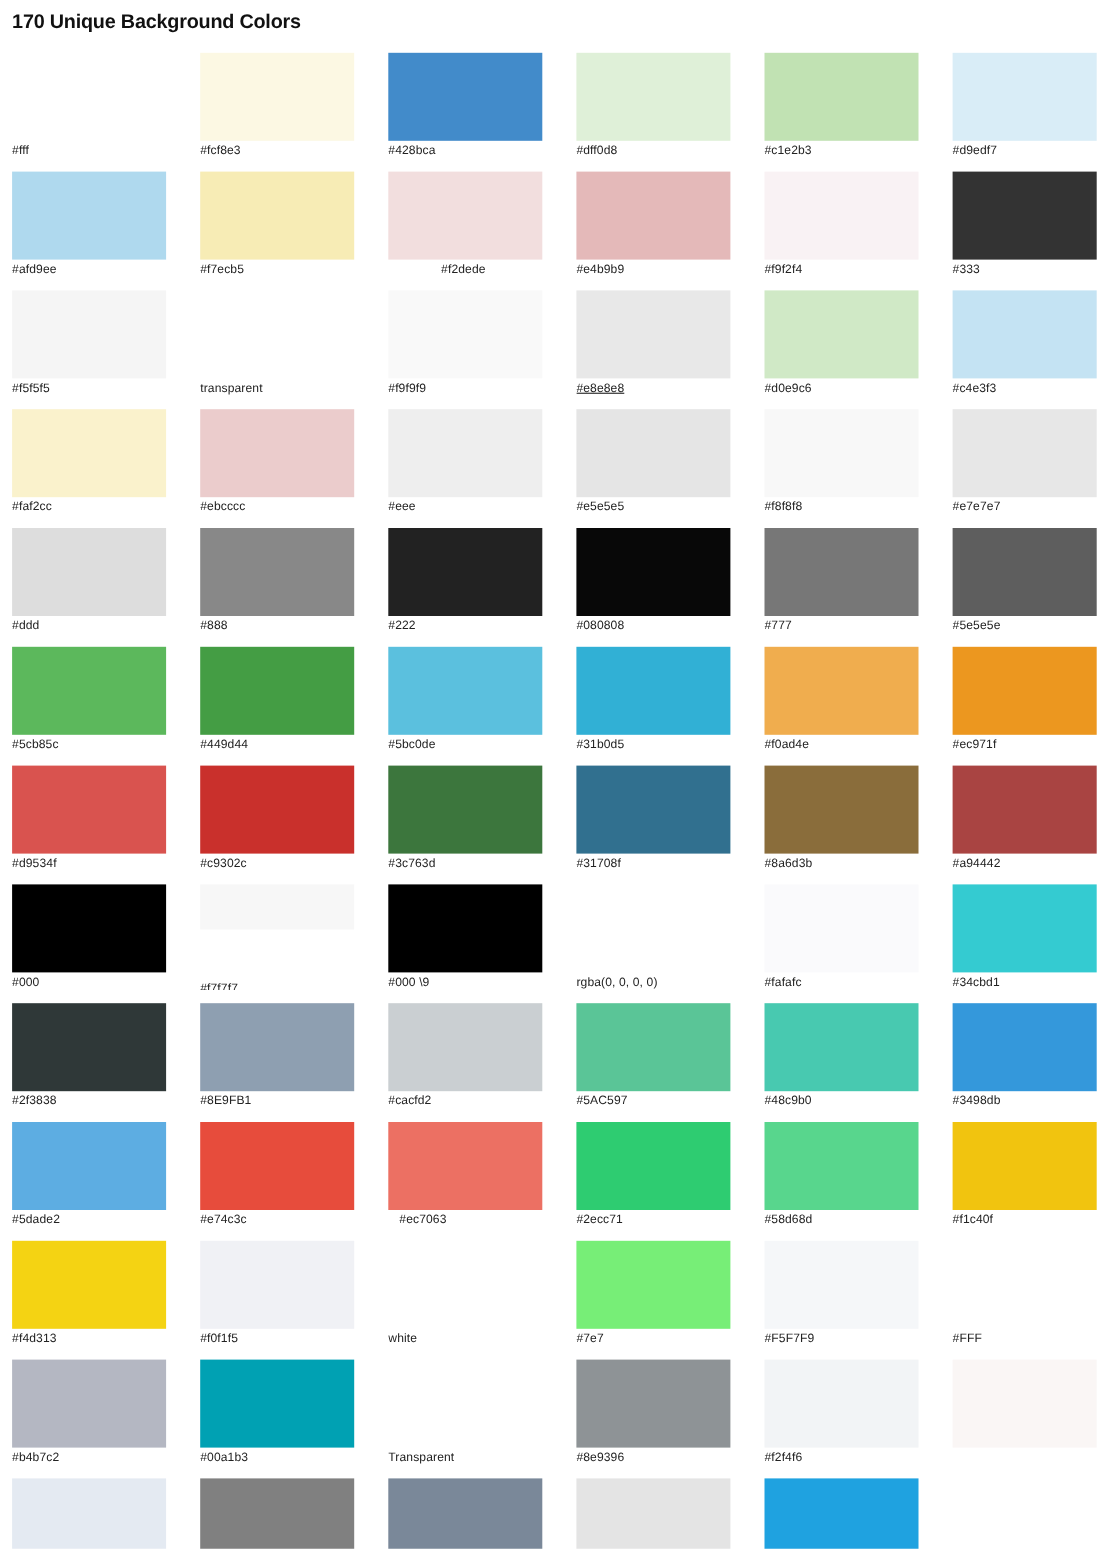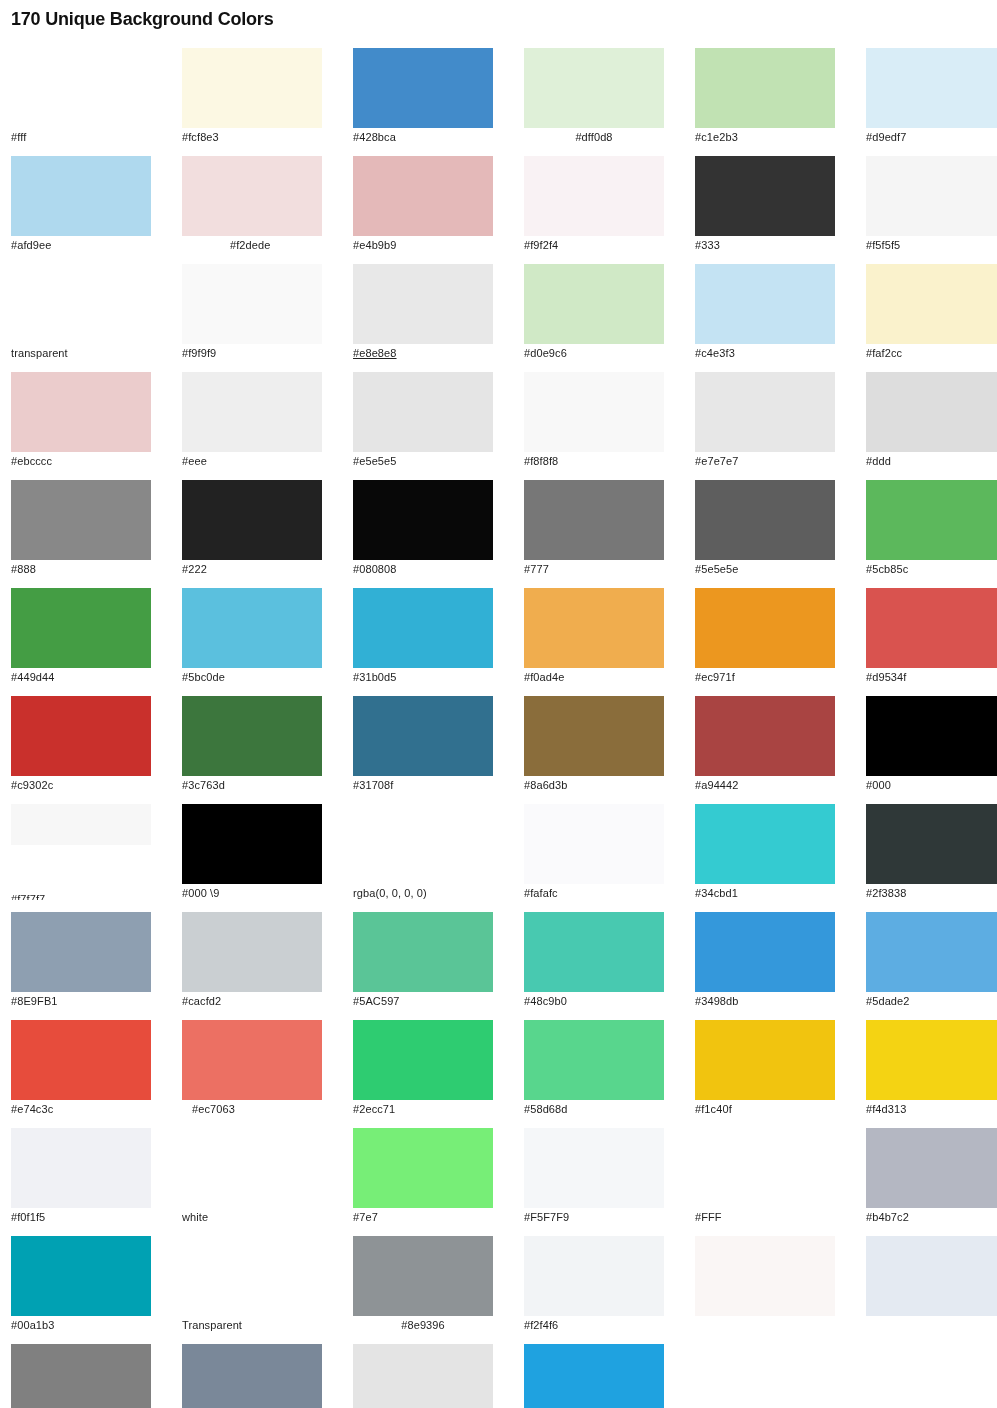--- a/index.html
+++ b/index.html
@@ -81,35 +81,39 @@
       <div class="swatch-cell">
         <div class="swatch-chip" style="background-color: rgb(252, 248, 227);"></div>
         <div class="swatch-label" style="color: rgb(34, 34, 34);">#fcf8e3</div>
       </div>
       <div class="swatch-cell">
         <div class="swatch-chip" style="background-color: rgb(66, 139, 202);"></div>
         <div class="swatch-label" style="color: rgb(34, 34, 34);">#428bca</div>
       </div>
       <div class="swatch-cell">
         <div class="swatch-chip" style="background-color: rgb(223, 240, 216);"></div>
-        <div class="swatch-label" style="color: rgb(34, 34, 34); text-align: center;">#dff0d8</div>
+        <div class="swatch-label" style="color: rgb(34, 34, 34);">#dff0d8</div>
       </div>
       <div class="swatch-cell">
         <div class="swatch-chip" style="background-color: rgb(193, 226, 179);"></div>
         <div class="swatch-label" style="color: rgb(34, 34, 34);">#c1e2b3</div>
       </div>
       <div class="swatch-cell">
         <div class="swatch-chip" style="background-color: rgb(217, 237, 247);"></div>
         <div class="swatch-label" style="color: rgb(34, 34, 34);">#d9edf7</div>
       </div>
       <div class="swatch-cell">
         <div class="swatch-chip" style="background-color: rgb(175, 217, 238);"></div>
         <div class="swatch-label" style="color: rgb(34, 34, 34);">#afd9ee</div>
       </div>
       <div class="swatch-cell">
+        <div class="swatch-chip" style="background-color: rgb(247, 236, 181);"></div>
+        <div class="swatch-label" style="color: rgb(34, 34, 34);">#f7ecb5</div>
+      </div>
+      <div class="swatch-cell">
         <div class="swatch-chip" style="background-color: rgb(242, 222, 222);"></div>
         <div class="swatch-label" style="color: rgb(34, 34, 34); margin-left: 48px;">#f2dede</div>
       </div>
       <div class="swatch-cell">
         <div class="swatch-chip" style="background-color: rgb(228, 185, 185);"></div>
         <div class="swatch-label" style="color: rgb(34, 34, 34);">#e4b9b9</div>
       </div>
       <div class="swatch-cell">
         <div class="swatch-chip" style="background-color: rgb(249, 242, 244);"></div>
         <div class="swatch-label" style="color: rgb(34, 34, 34);">#f9f2f4</div>
@@ -341,21 +345,21 @@
       <div class="swatch-cell">
         <div class="swatch-chip" style="background-color: rgb(0, 161, 179);"></div>
         <div class="swatch-label" style="color: rgb(34, 34, 34);">#00a1b3</div>
       </div>
       <div class="swatch-cell">
         <div class="swatch-chip is-empty"></div>
         <div class="swatch-label" style="color: rgb(34, 34, 34);">Transparent</div>
       </div>
       <div class="swatch-cell">
         <div class="swatch-chip" style="background-color: rgb(142, 147, 150);"></div>
-        <div class="swatch-label" style="color: rgb(34, 34, 34); text-align: center;">#8e9396</div>
+        <div class="swatch-label" style="color: rgb(34, 34, 34);">#8e9396</div>
       </div>
       <div class="swatch-cell">
         <div class="swatch-chip" style="background-color: rgb(242, 244, 246);"></div>
         <div class="swatch-label" style="color: rgb(34, 34, 34);">#f2f4f6</div>
       </div>
       <div class="swatch-cell">
         <div class="swatch-chip" style="background-color: rgb(250, 246, 245);"></div>
         <div class="swatch-label" style="color: rgb(34, 34, 34);"></div>
       </div>
       <div class="swatch-cell">

